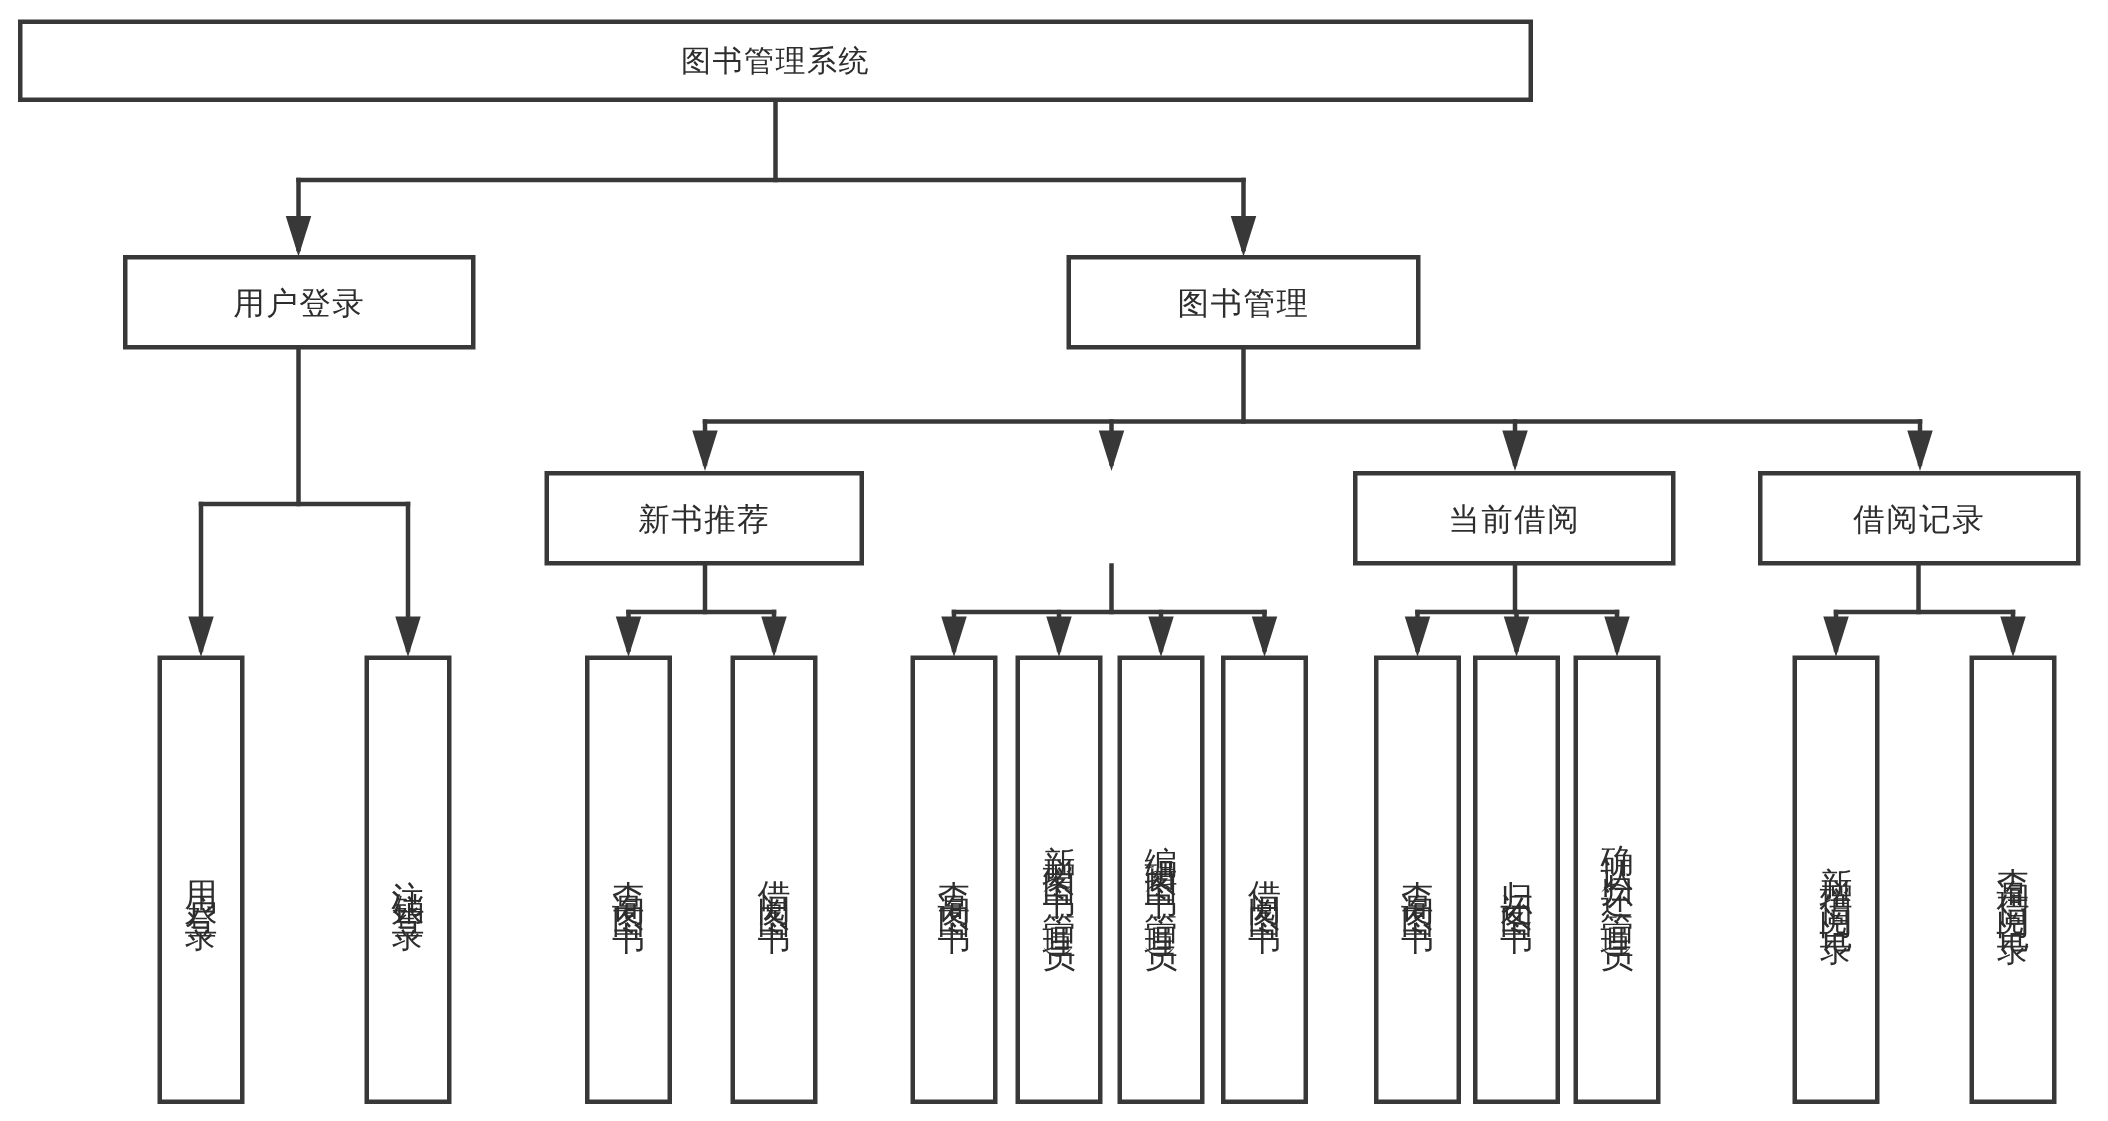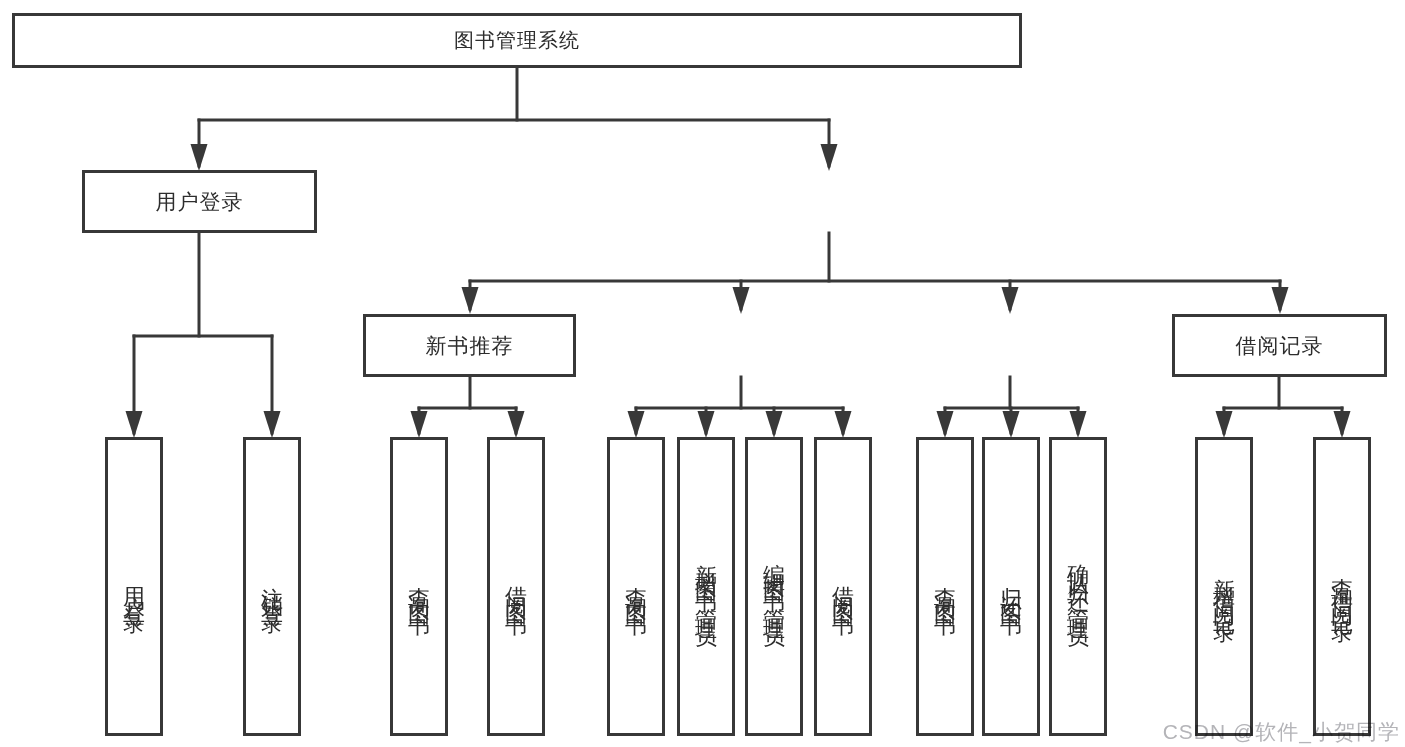--- a/index.html
+++ b/index.html
@@ -74,26 +74,32 @@
 <div class="canvas">
 
   <div class="hbox root" style="left:12px; top:13px; width:1010px; height:55px;">
     <span class="label">图书管理系统</span>
   </div>
 
   <div class="hbox" style="left:82px; top:170px; width:235px; height:63px;">
     <span class="label">用户登录</span>
   </div>
 
+  <div class="hbox" style="left:711px; top:170px; width:236px; height:63px;">
+    <span class="label">图书管理</span>
+  </div>
 
   <div class="hbox" style="left:363px; top:314px; width:213px; height:63px;justify-content:center;">
     <span class="label">新书推荐</span>
   </div>
 
 
+  <div class="hbox" style="left:902px; top:314px; width:215px; height:63px;">
+    <span class="label">当前借阅</span>
+  </div>
 
   <div class="hbox" style="left:1172px; top:314px; width:215px; height:63px;">
     <span class="label">借阅记录</span>
   </div>
 
   <div class="leaf" style="left:105px;">
     <span class="vlabel">用户登录</span>
   </div>
   <div class="leaf" style="left:243px;">
     <span class="vlabel">注销登录</span>
@@ -195,15 +201,14 @@
       <polygon points="765.5,411 782.5,411 774,438"></polygon>
       <polygon points="834.5,411 851.5,411 843,438"></polygon>
       <polygon points="936.5,411 953.5,411 945,438"></polygon>
       <polygon points="1002.5,411 1019.5,411 1011,438"></polygon>
       <polygon points="1069.5,411 1086.5,411 1078,438"></polygon>
       <polygon points="1215.5,411 1232.5,411 1224,438"></polygon>
       <polygon points="1333.5,411 1350.5,411 1342,438"></polygon>
     </g>
   </svg>
 
-  <div class="watermark">CSDN @软件_小贺同学</div>
 
 </div>
 
 </body></html>

